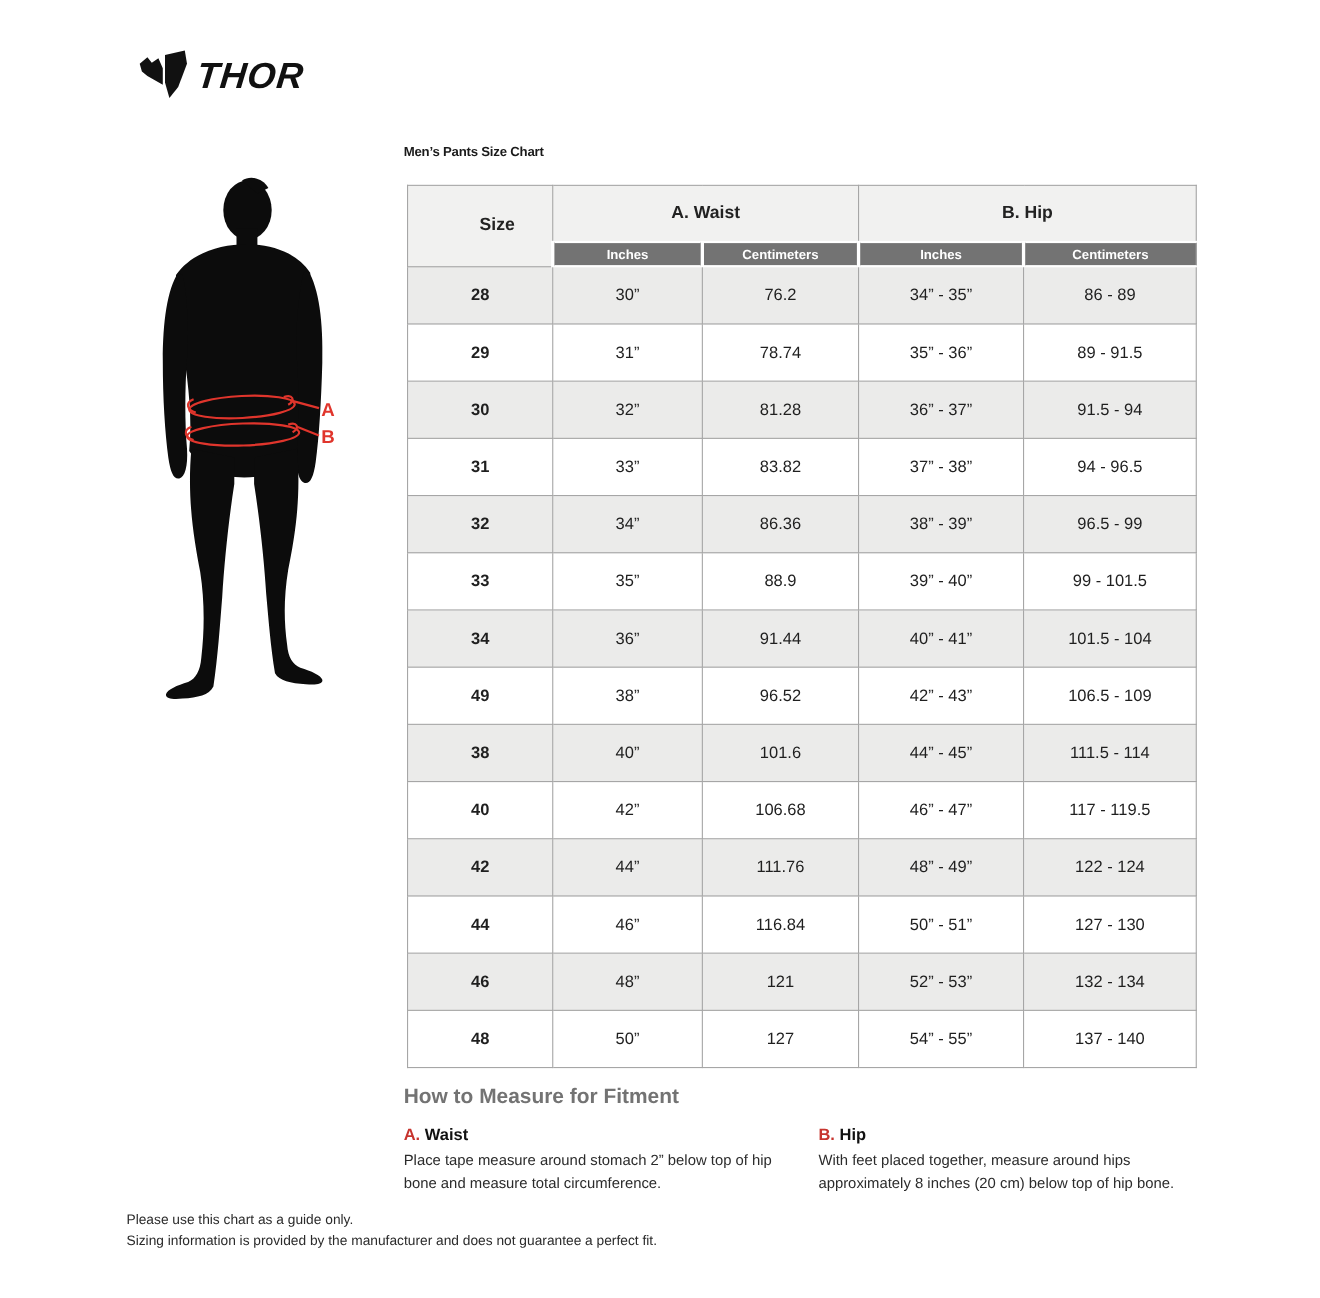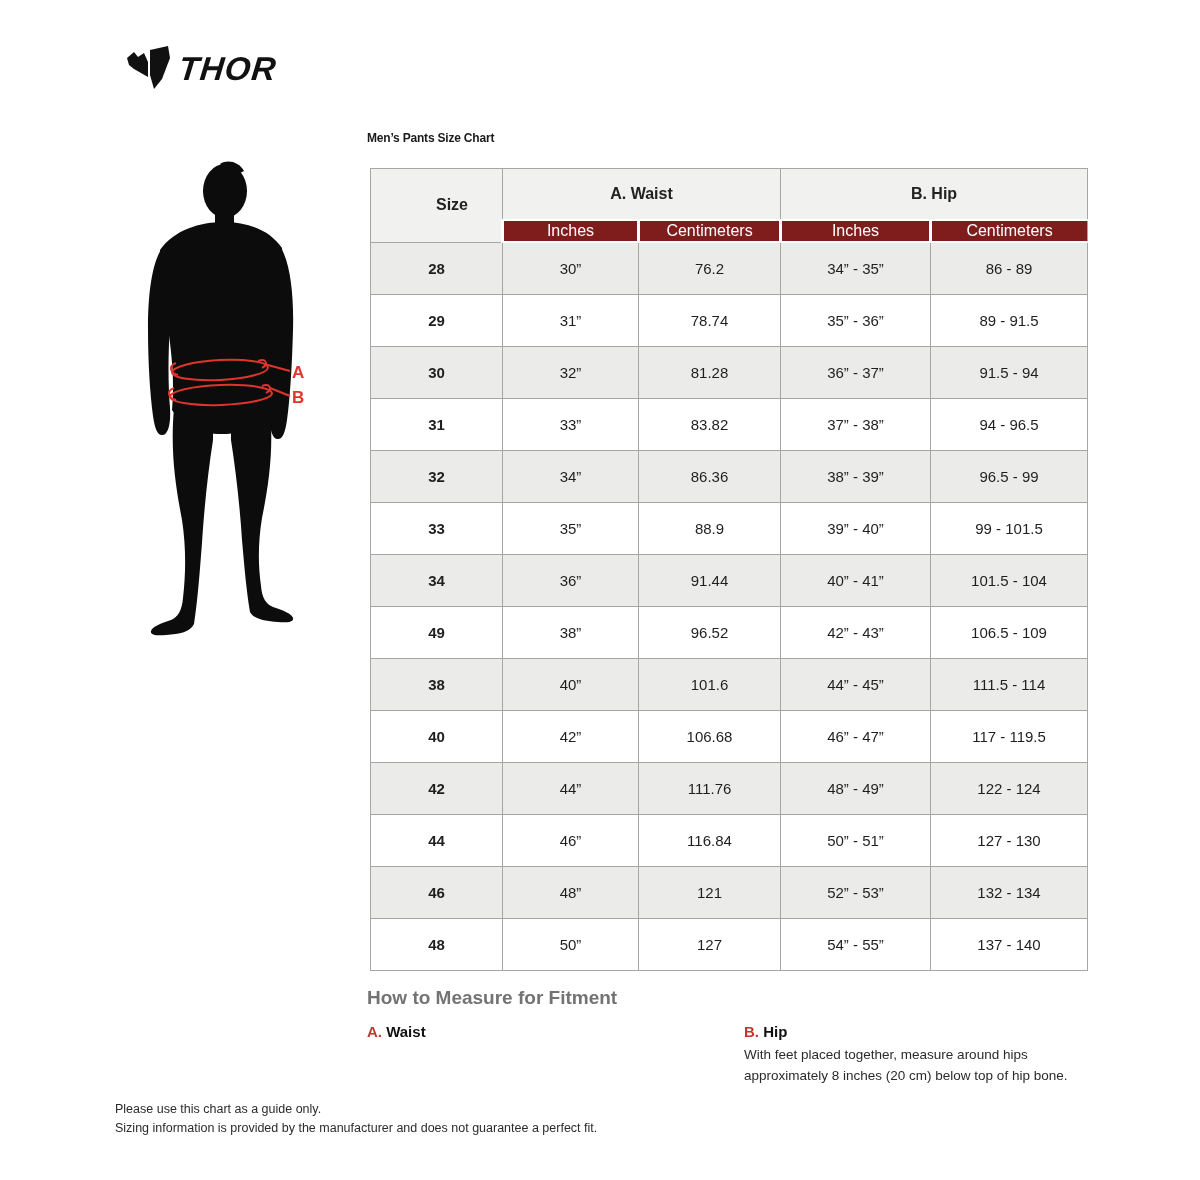--- a/index.html
+++ b/index.html
@@ -19,21 +19,21 @@
   .chart-title{position:absolute;left:367px;top:131px;font-size:12px;
                font-weight:bold;color:#1a1a1a;letter-spacing:-0.2px;}
 
   
   .table-wrap{position:absolute;left:370px;top:168px;}
   table{border-collapse:collapse;table-layout:fixed;width:717px;}
   th,td{border:1px solid #a6a6a6;text-align:center;vertical-align:middle;
         font-size:15px;padding:0;}
   .hdr th{background:#f1f1f0;font-weight:bold;font-size:16px;height:50px;color:#222;}
   th.size-hd{height:70px;padding-left:32px;}
-  .bar th{background:#7f1d1d;color:#fff;font-size:16px;font-weight:normal;height:20px;
+  .bar th{background:#737373;color:#fff;font-size:12px;font-weight:bold;height:20px;
           border-top:2px solid #fff;border-bottom:2px solid #fff;
           border-left:3px solid #fff;border-right:3px solid #fff;}
   .bar th:last-child{border-right:1px solid #a6a6a6;}
   tbody td{height:51px;color:#1f1f1f;}
   tbody tr.shade td{background:#ebebea;}
   td.size-col{font-weight:bold;}
 
   
   .howto-title{position:absolute;left:367px;top:987px;font-size:19px;
                font-weight:bold;color:#737373;}
@@ -224,20 +224,21 @@
   </table>
 </div>
 
 <div class="howto-title">How to Measure for Fitment</div>
 
 <div class="measure-col a">
   <div class="measure-head">
     <span class="red">A.</span>
     <span>Waist</span>
   </div>
+  <div class="measure-text">Place tape measure around stomach 2” below top of hip bone and measure total circumference.</div>
 </div>
 
 <div class="measure-col b">
   <div class="measure-head">
     <span class="red">B.</span>
     <span>Hip</span>
   </div>
   <div class="measure-text">With feet placed together, measure around hips approximately 8 inches (20 cm) below top of hip bone.</div>
 </div>
 

